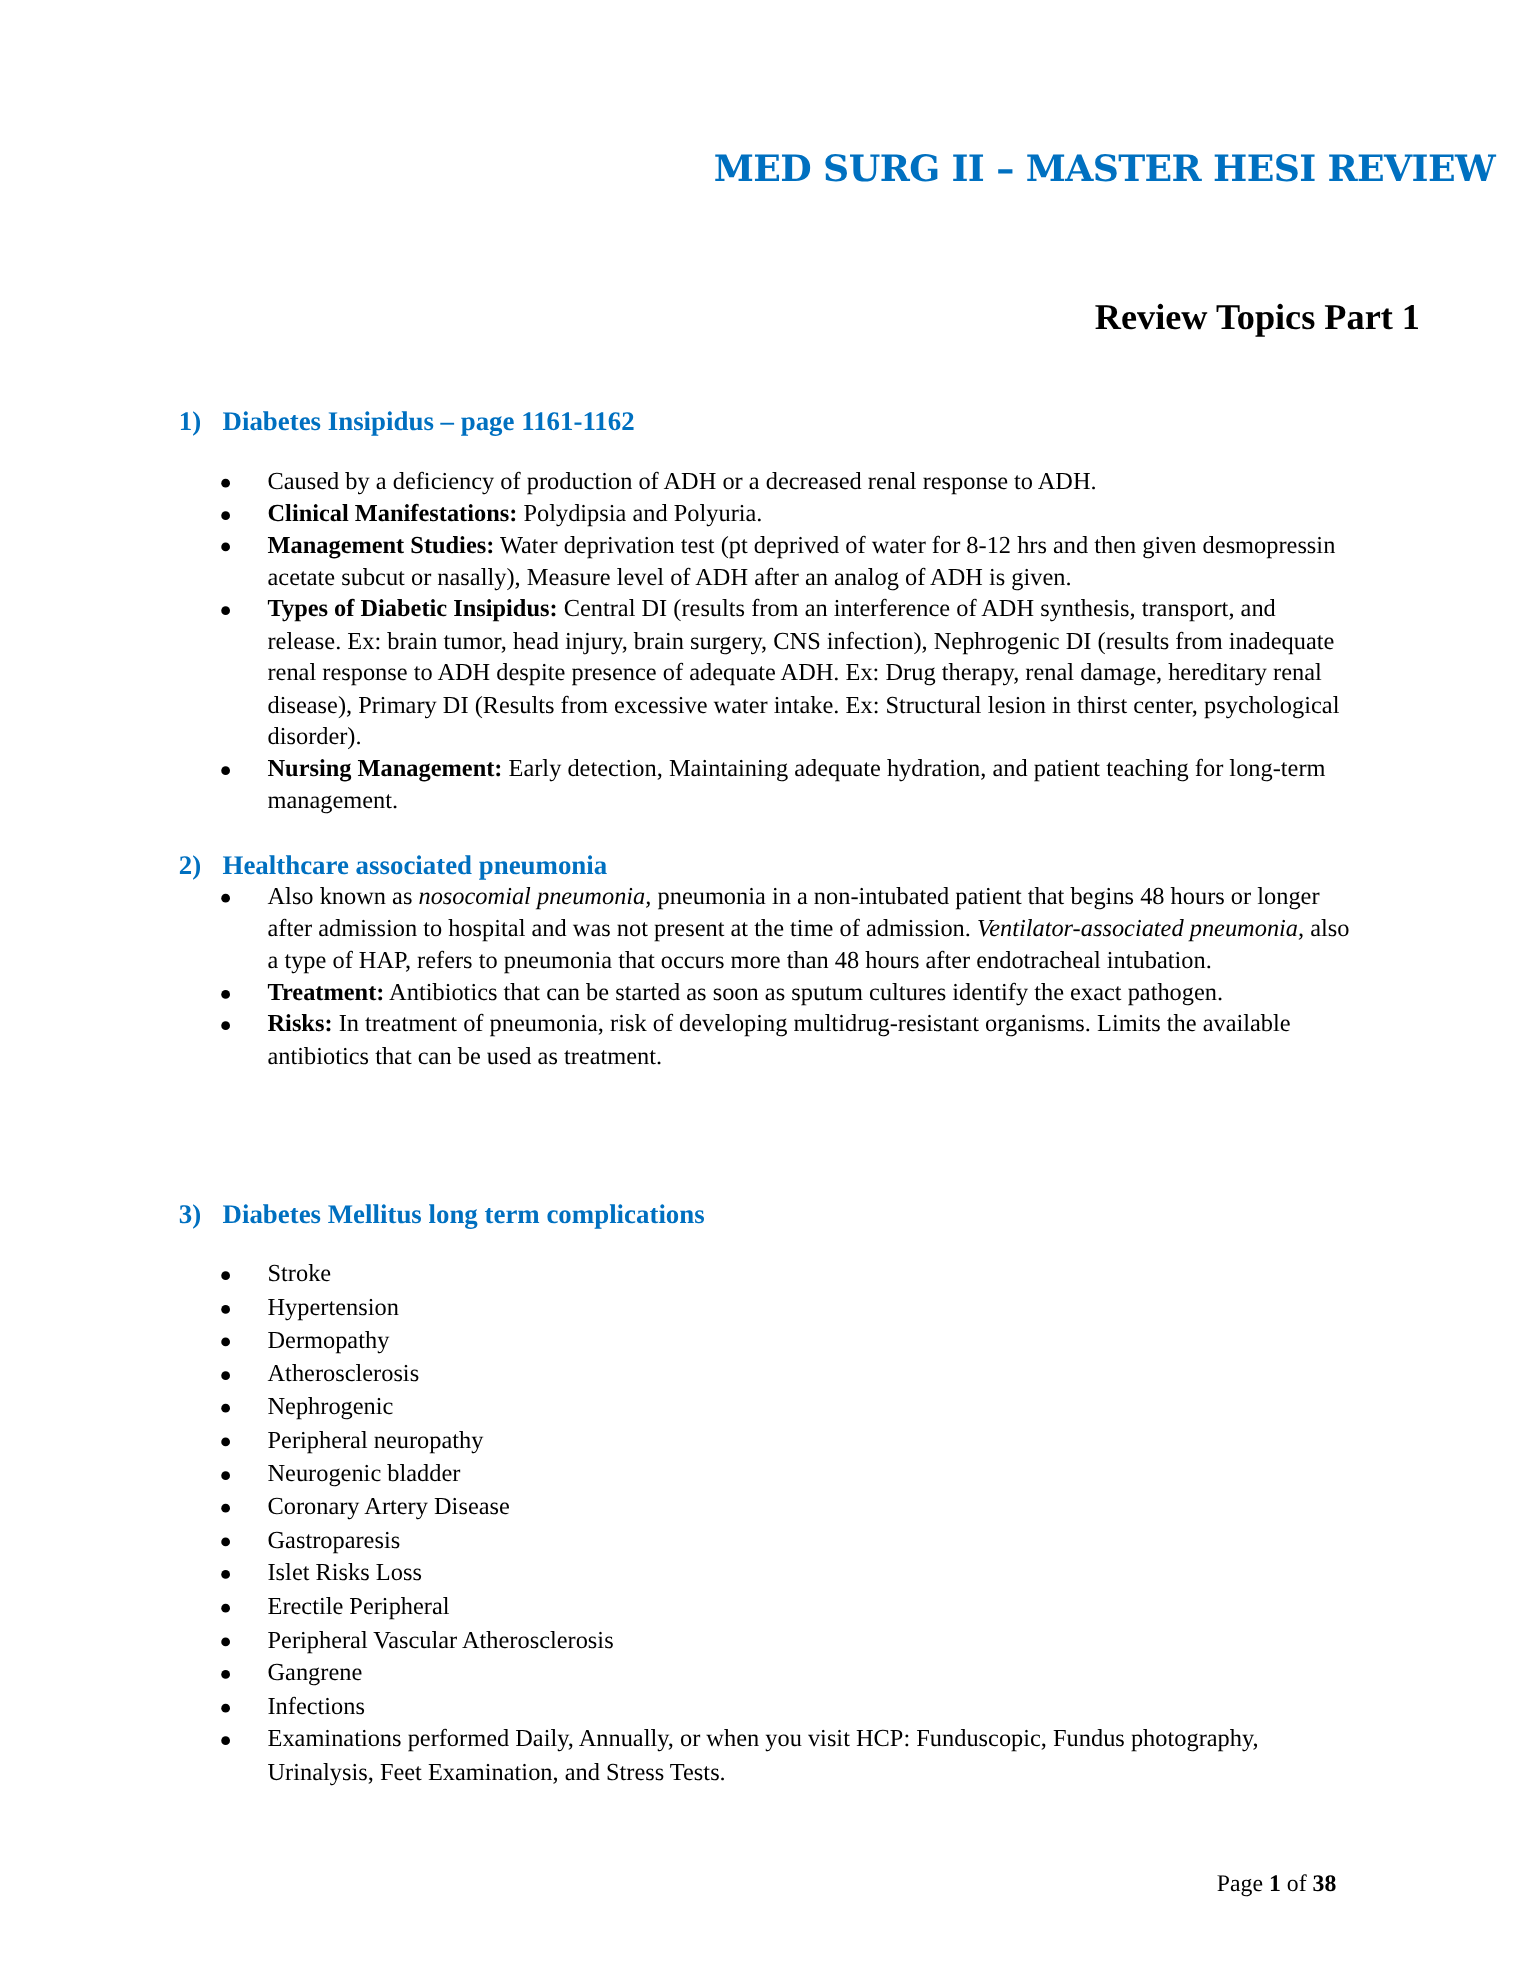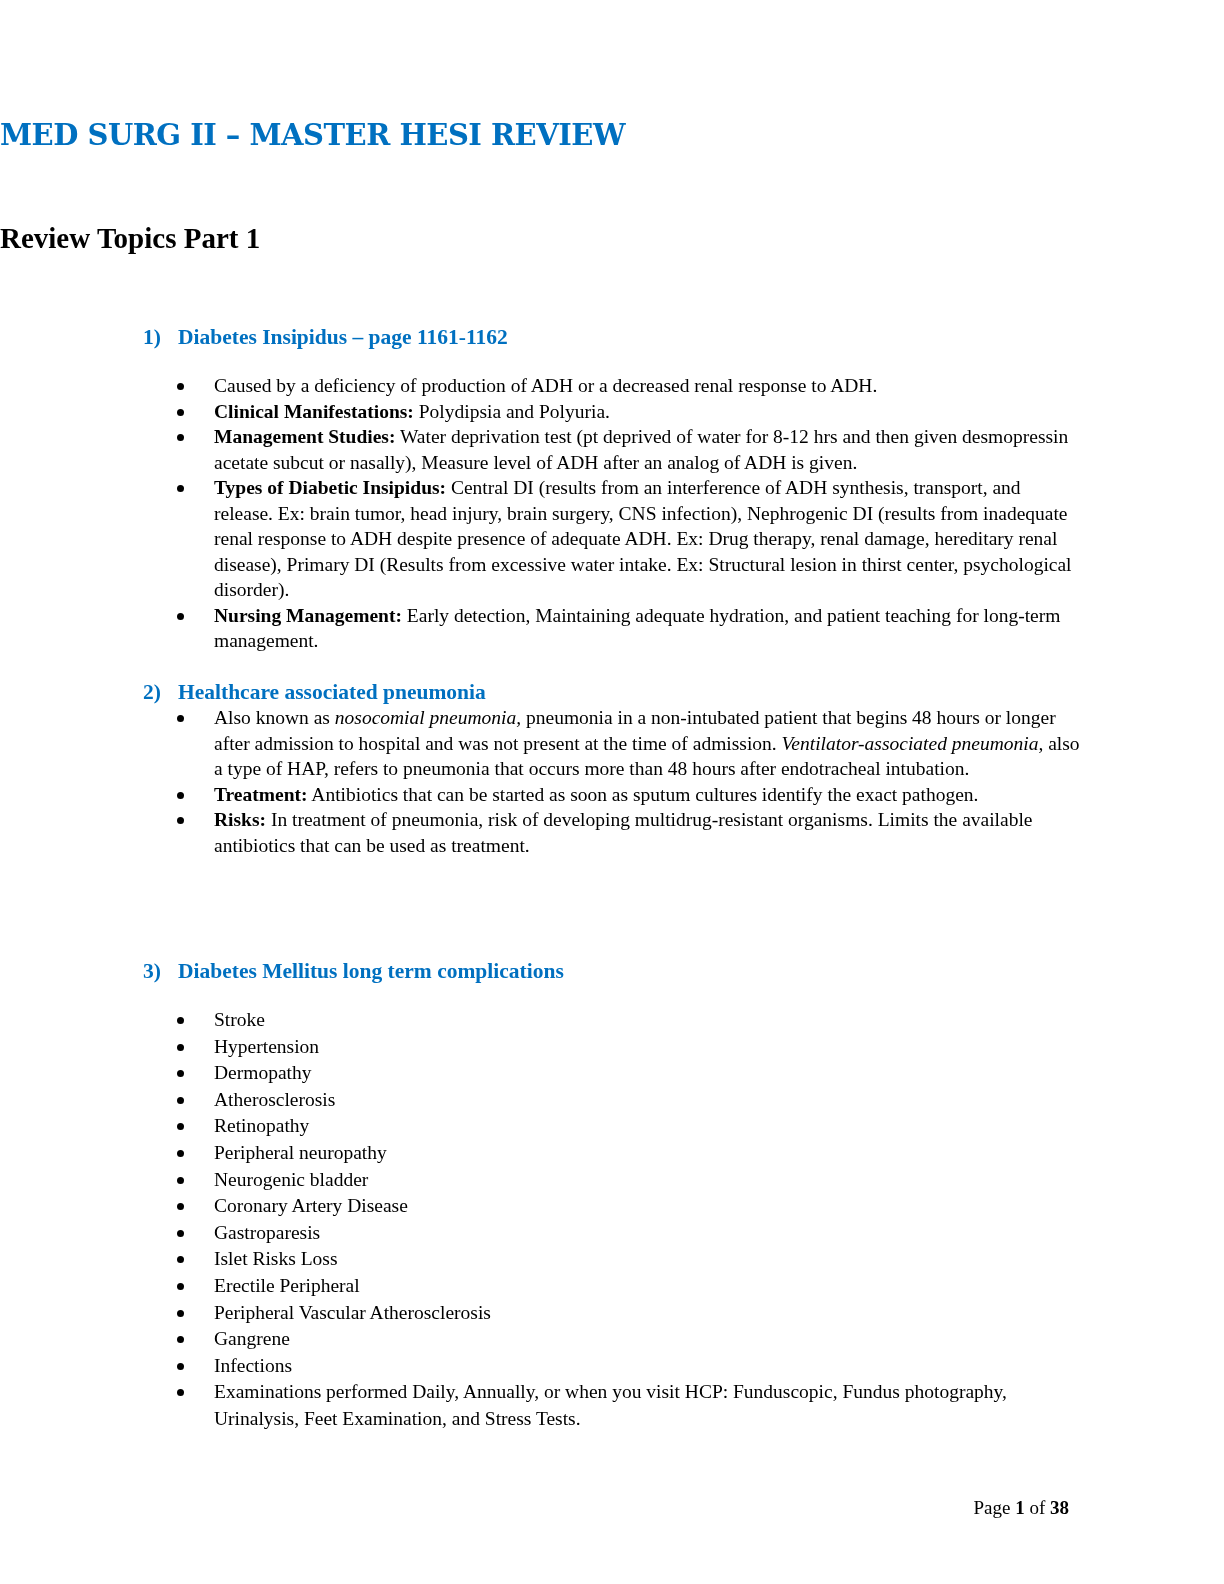--- a/index.html
+++ b/index.html
@@ -19,39 +19,39 @@
       position: absolute;
       left: 0; top: 0;
       width: 1224px;
       height: 1584px;
     }
     .doc-title {
       position: absolute;
       top: 118px;
       left: 0;
       width: 1196px;
-      text-align: left;
+      text-align: right;
       font-family: "DejaVu Serif", "Liberation Serif", serif;
       font-weight: bold;
       font-size: 29px;
       letter-spacing: -0.5px;
       color: #0070C0;
       margin: 0;
     }
     .doc-subtitle {
       position: absolute;
       top: 222px;
       left: 0;
       width: 1120px;
-      text-align: left;
+      text-align: right;
       font-family: "Liberation Serif", serif;
       font-weight: bold;
       font-size: 29px;
       color: #000;
-      margin: 0;
+      margin: 16px;
     }
     .section {
       position: absolute;
       left: 143px;
       width: 940px;
     }
     .section-heading {
       font-family: "Liberation Serif", serif;
       font-size: 21.5px;
       color: #0070C0;
@@ -170,21 +170,21 @@
   <div class="section sec3">
     <h3 class="section-heading">
       <span class="num" style="white-space: pre-wrap;">3)</span>
       <span style="white-space: pre-wrap;">Diabetes Mellitus long term complications</span>
     </h3>
     <ul class="bullets simple">
       <li><span class="bullet"></span><span style="white-space: pre-wrap;">Stroke</span></li>
       <li><span class="bullet"></span><span style="white-space: pre-wrap;">Hypertension</span></li>
       <li><span class="bullet"></span><span style="white-space: pre-wrap;">Dermopathy</span></li>
       <li><span class="bullet"></span><span style="white-space: pre-wrap;">Atherosclerosis</span></li>
-      <li><span class="bullet"></span><span style="white-space: pre-wrap;">Retinopathy</span></li>
+      <li><span class="bullet"></span><span style="white-space: pre-wrap;">Nephrogenic</span></li>
       <li><span class="bullet"></span><span style="white-space: pre-wrap;">Peripheral neuropathy</span></li>
       <li><span class="bullet"></span><span style="white-space: pre-wrap;">Neurogenic bladder</span></li>
       <li><span class="bullet"></span><span style="white-space: pre-wrap;">Coronary Artery Disease</span></li>
       <li><span class="bullet"></span><span style="white-space: pre-wrap;">Gastroparesis</span></li>
       <li><span class="bullet"></span><span style="white-space: pre-wrap;">Islet Risks Loss</span></li>
       <li><span class="bullet"></span><span style="white-space: pre-wrap;">Erectile Peripheral</span></li>
       <li><span class="bullet"></span><span style="white-space: pre-wrap;">Peripheral Vascular Atherosclerosis</span></li>
       <li><span class="bullet"></span><span style="white-space: pre-wrap;">Gangrene</span></li>
       <li><span class="bullet"></span><span style="white-space: pre-wrap;">Infections</span></li>
       <li><span class="bullet"></span><span style="white-space: pre-wrap;">Examinations performed Daily, Annually, or when you visit HCP: Funduscopic, Fundus photography, Urinalysis, Feet Examination, and Stress Tests.</span></li>

